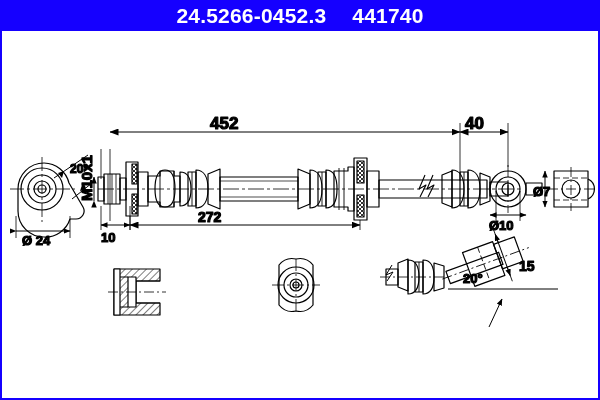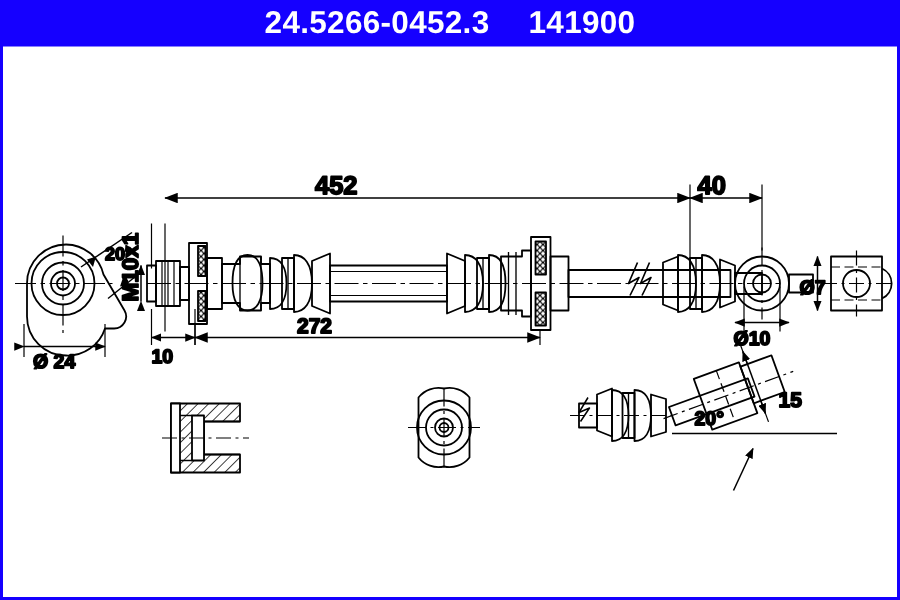--- a/index.html
+++ b/index.html
@@ -38,21 +38,21 @@
   svg{display:block;}
   .lbl{font-family:"Liberation Sans", sans-serif;font-weight:bold;fill:#000;}
 </style>
 </head>
 <body>
 
 <div id="page">
 
   <div id="header">
     <span>24.5266-0452.3</span>
-    <span>141900</span>
+    <span>441740</span>
   </div>
 
   <div id="drawing">
   <svg width="596" height="367" viewBox="0 0 596 367" xmlns="http://www.w3.org/2000/svg">
     <defs>
       <pattern id="hatch" width="5" height="5" patternUnits="userSpaceOnUse" patternTransform="rotate(45)">
         <line x1="0" y1="0" x2="0" y2="5" stroke="#000" stroke-width="1"></line>
       </pattern>
       <pattern id="xhatch" width="4" height="4" patternUnits="userSpaceOnUse">
         <path d="M0,0 L4,4 M4,0 L0,4" stroke="#000" stroke-width="0.8"></path>

